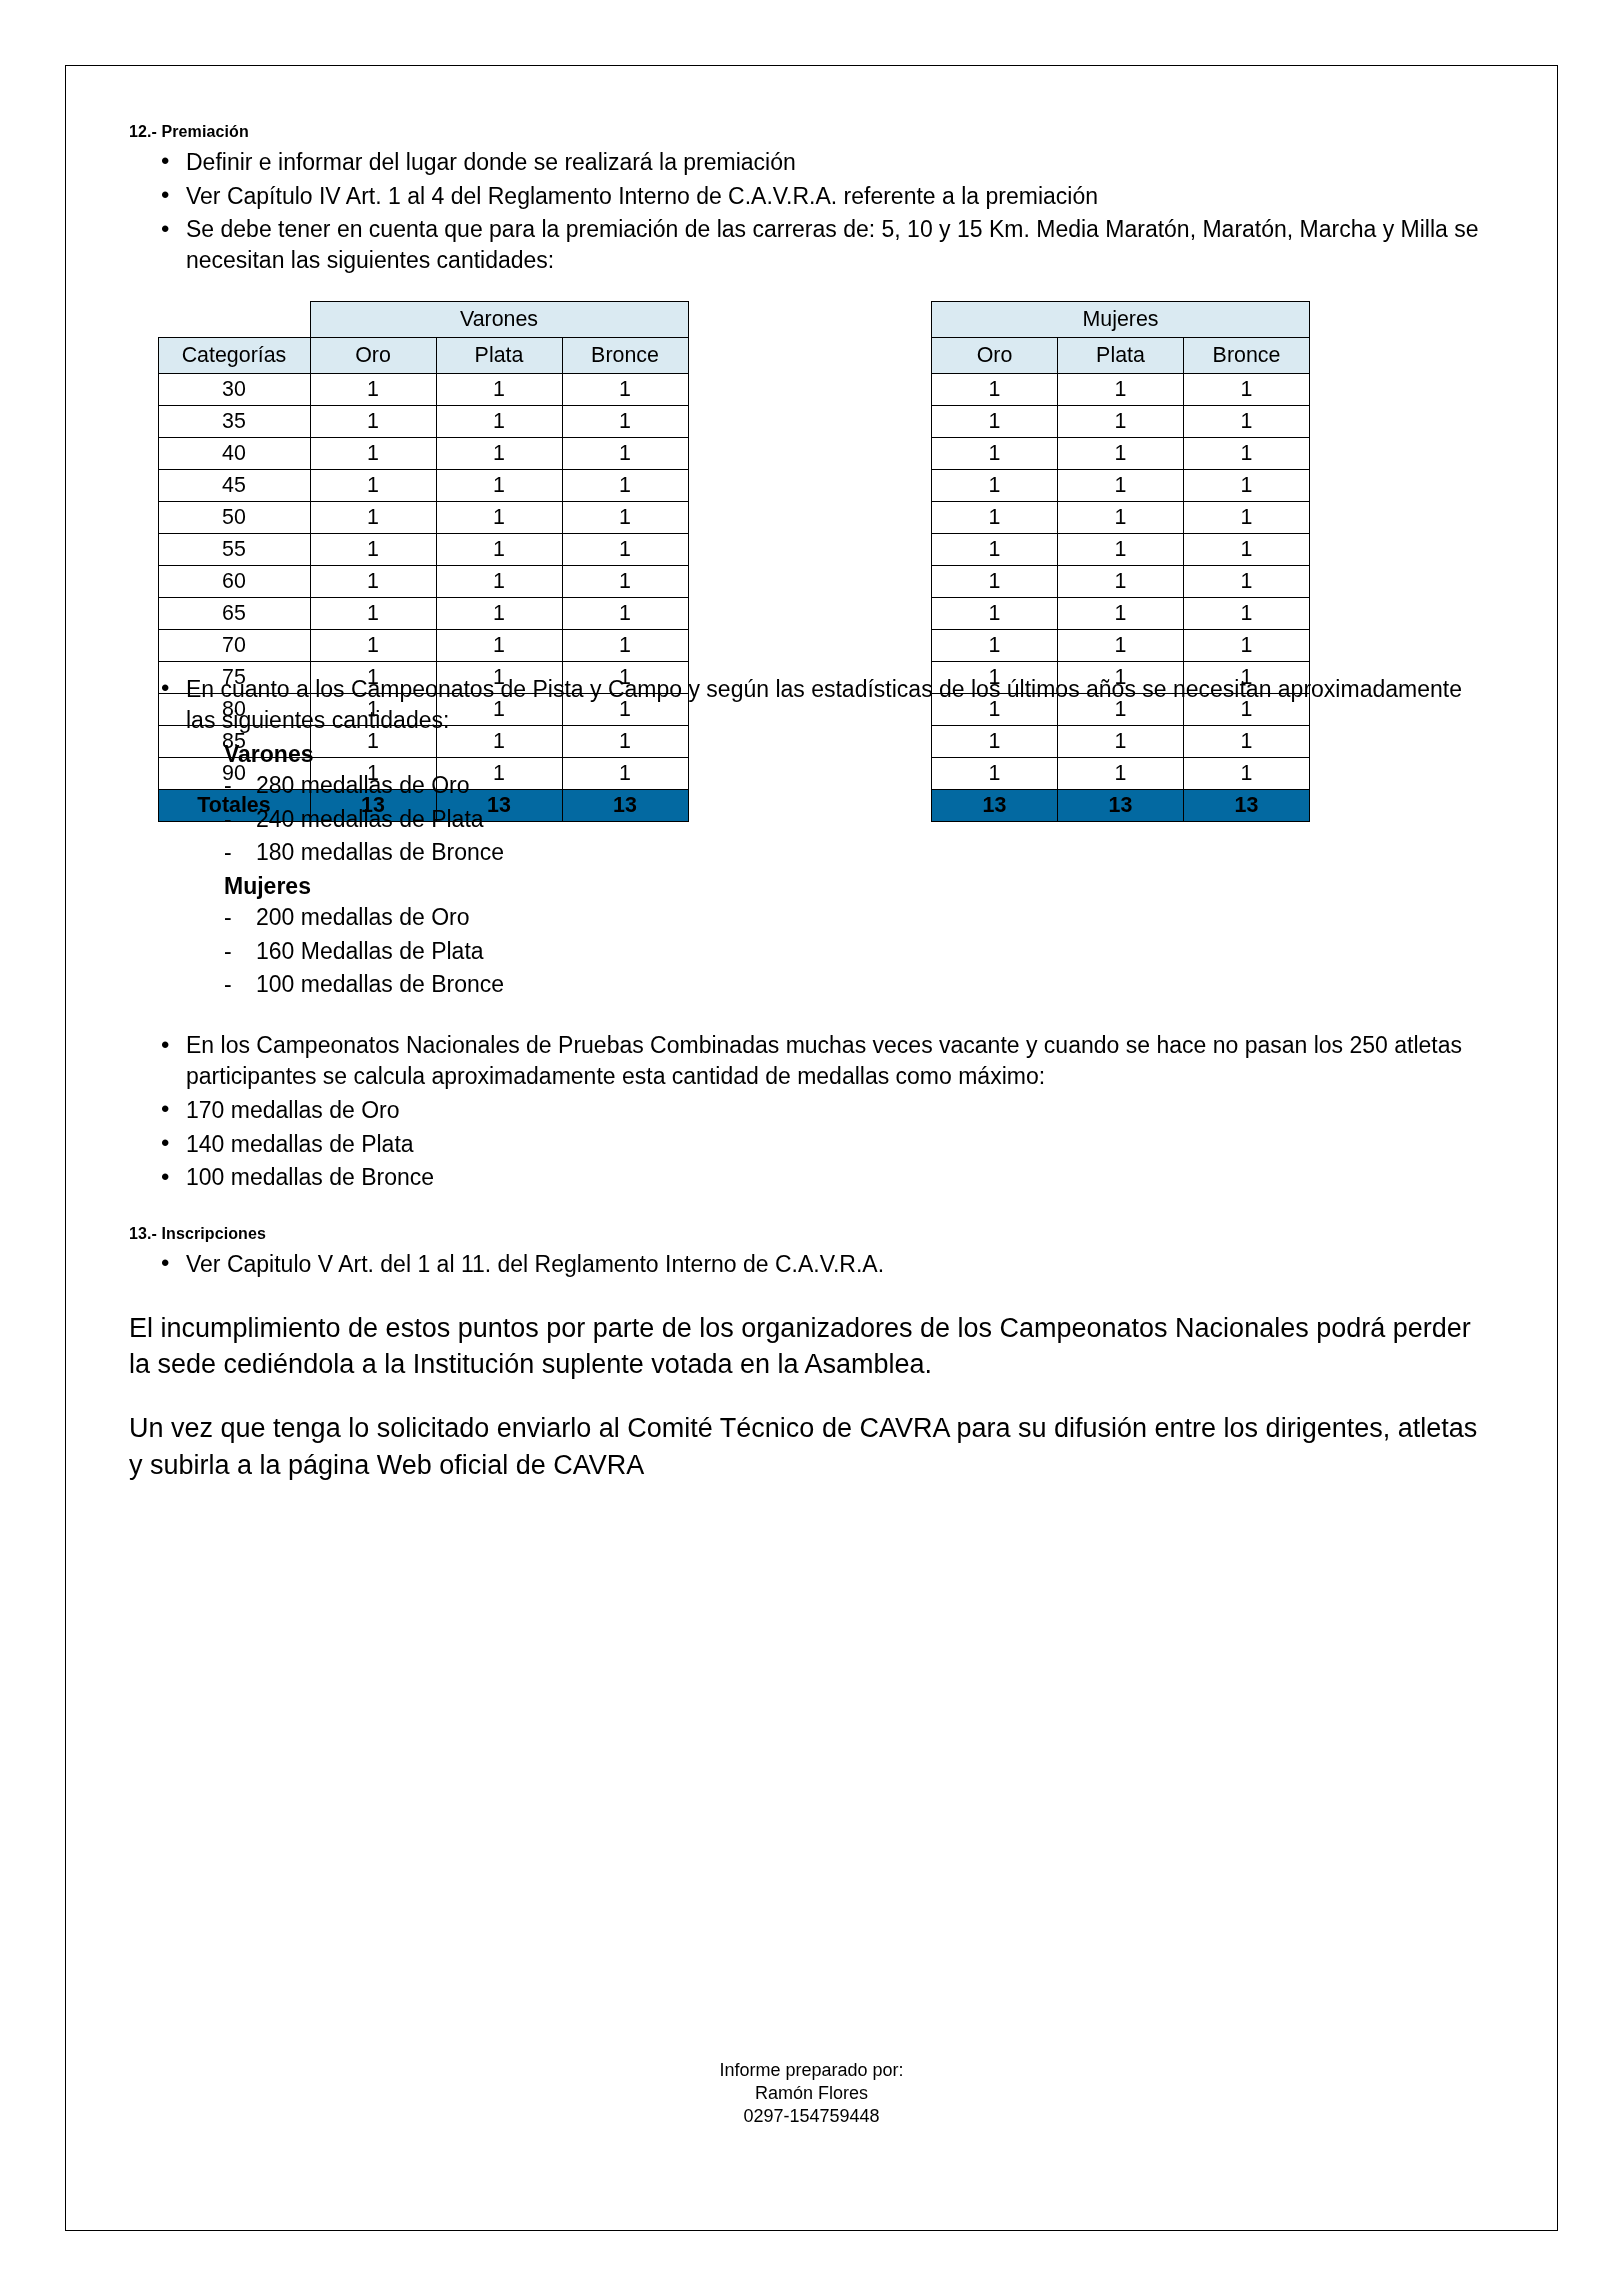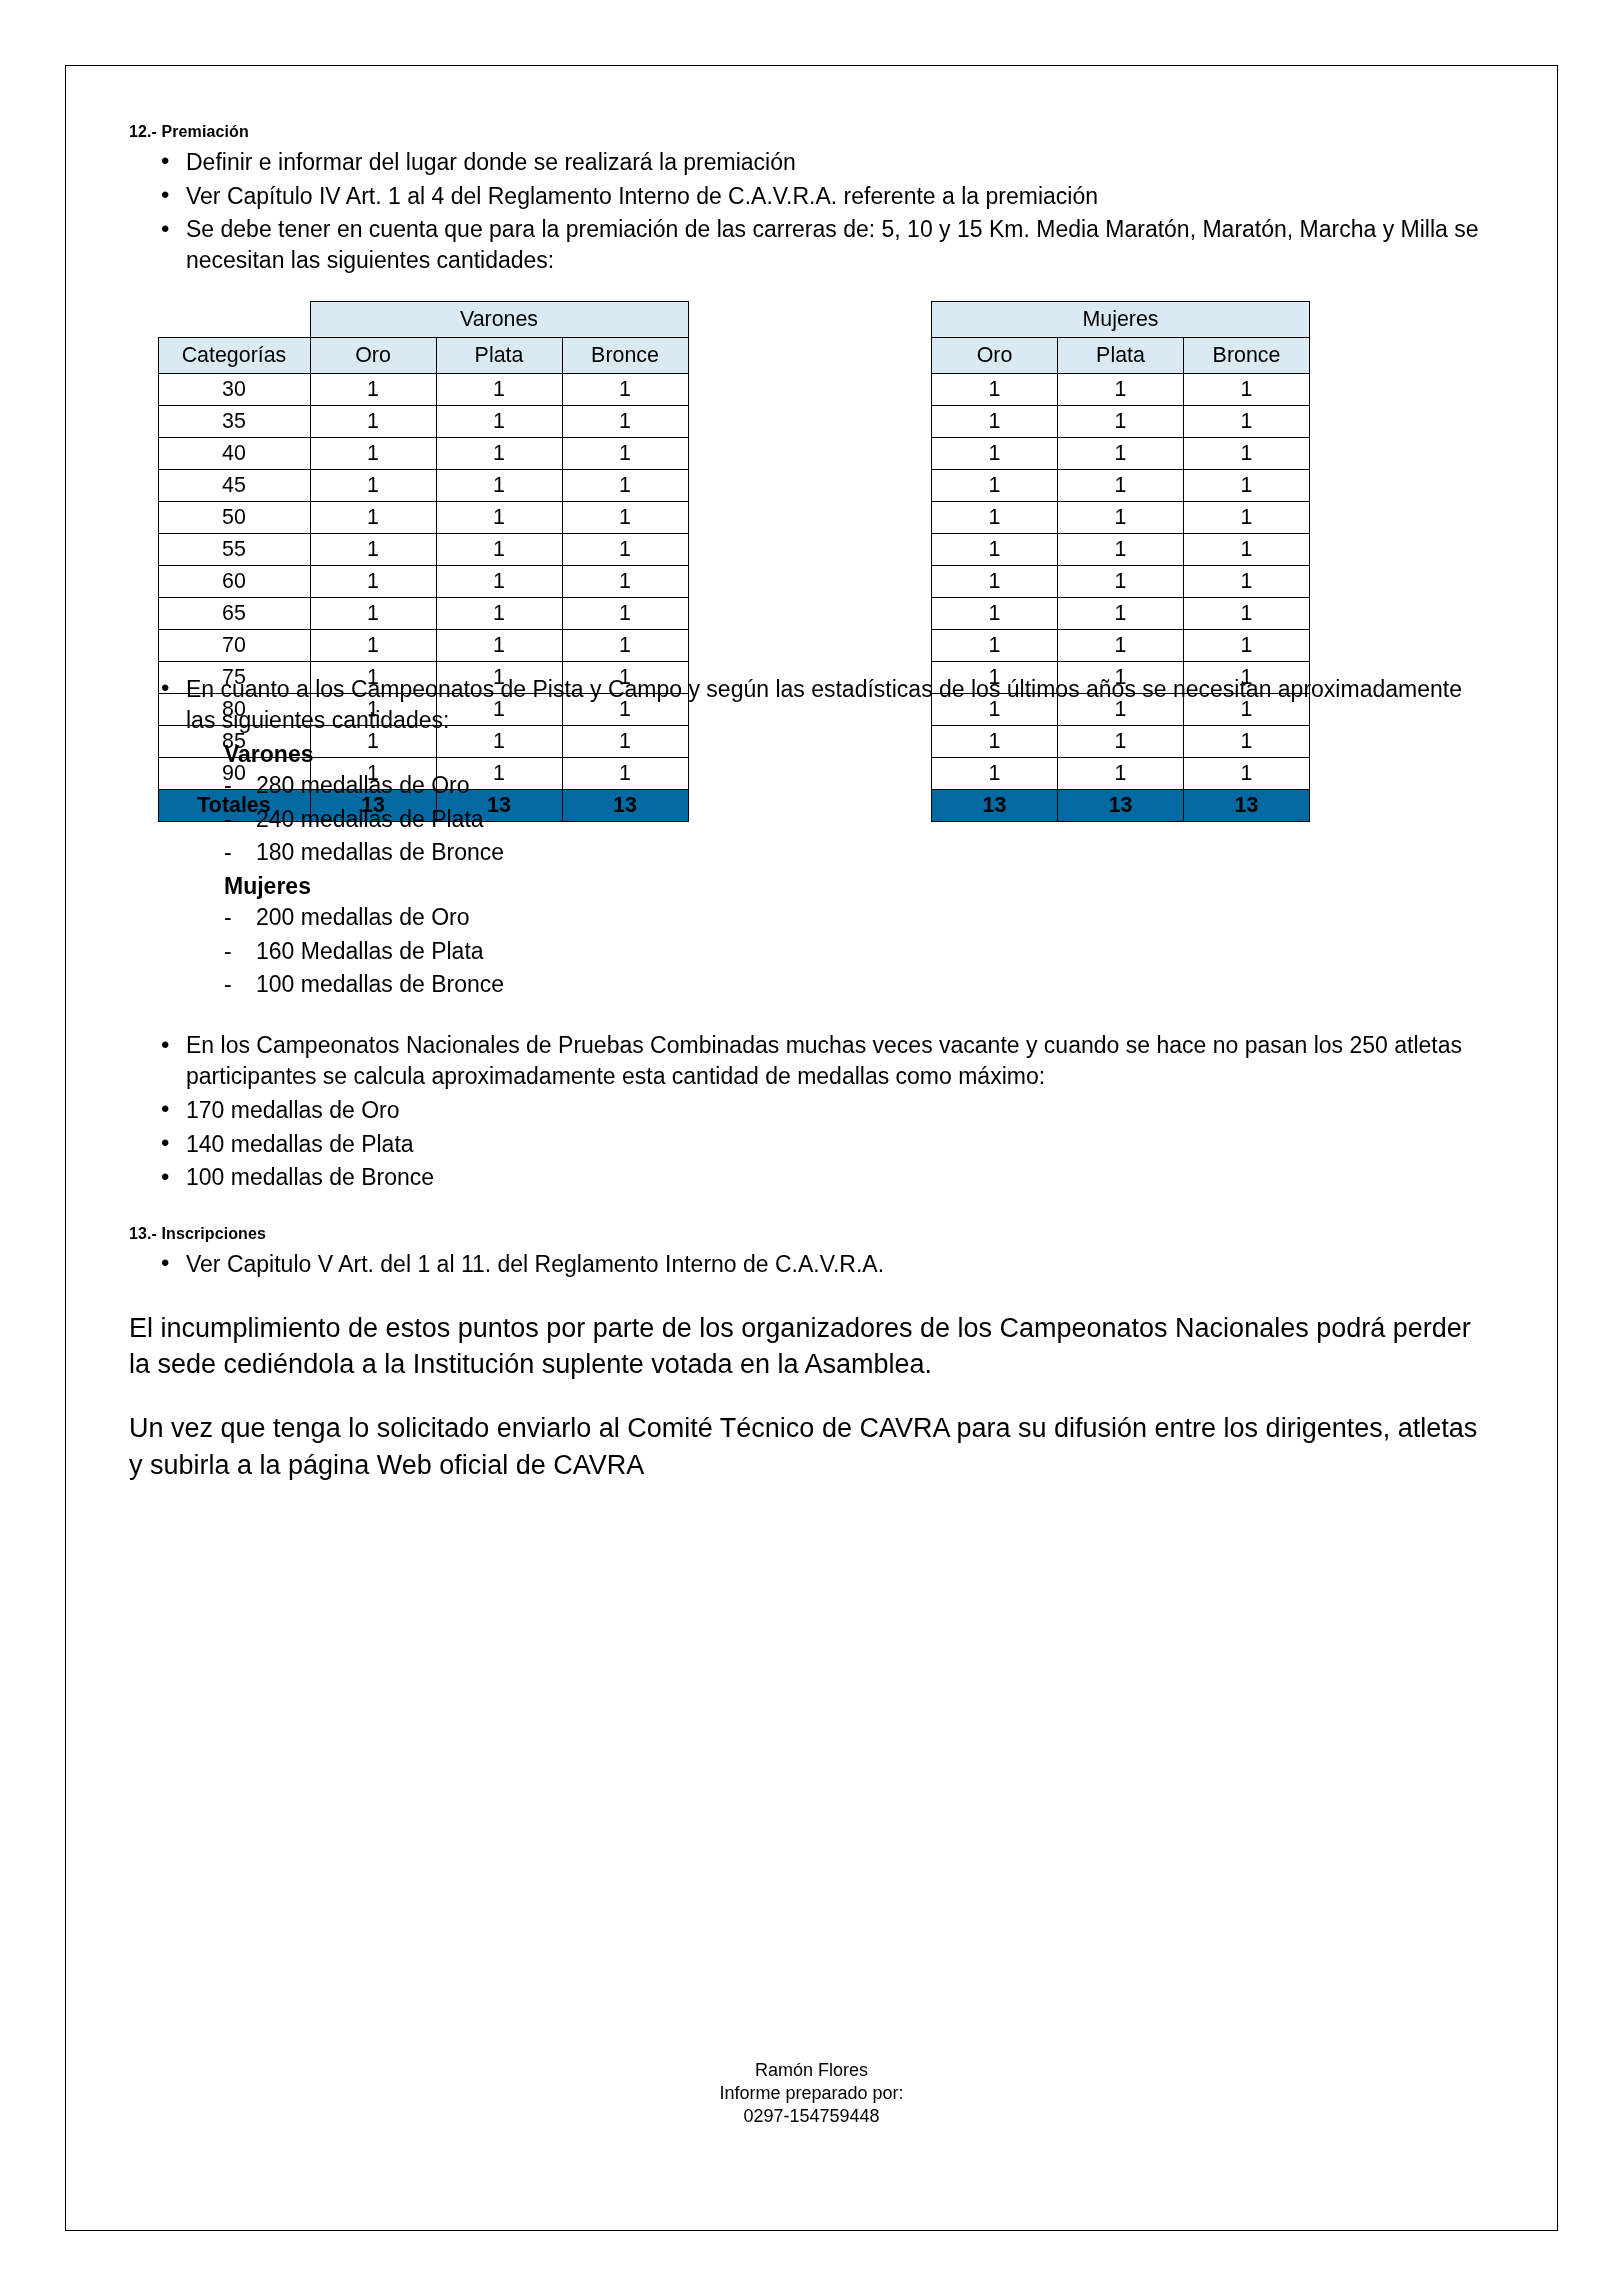--- a/index.html
+++ b/index.html
@@ -397,18 +397,18 @@
 
     <p class="para">El incumplimiento de estos puntos por parte de los organizadores de los Campeonatos Nacionales podrá perder la sede cediéndola  a la Institución suplente votada en la Asamblea.</p>
 
     <div class="spacer-lg"></div>
 
     <p class="para">Un vez que tenga lo solicitado enviarlo al Comité Técnico de CAVRA para su difusión entre los dirigentes, atletas y subirla a la página Web oficial de CAVRA</p>
 
   </div>
 
   <div class="footer">
+    <div>Informe preparado por:</div>
     <div>Ramón Flores</div>
-    <div>Informe preparado por:</div>
     <div>0297-154759448</div>
   </div>
 </div>
 
 
 </body></html>

